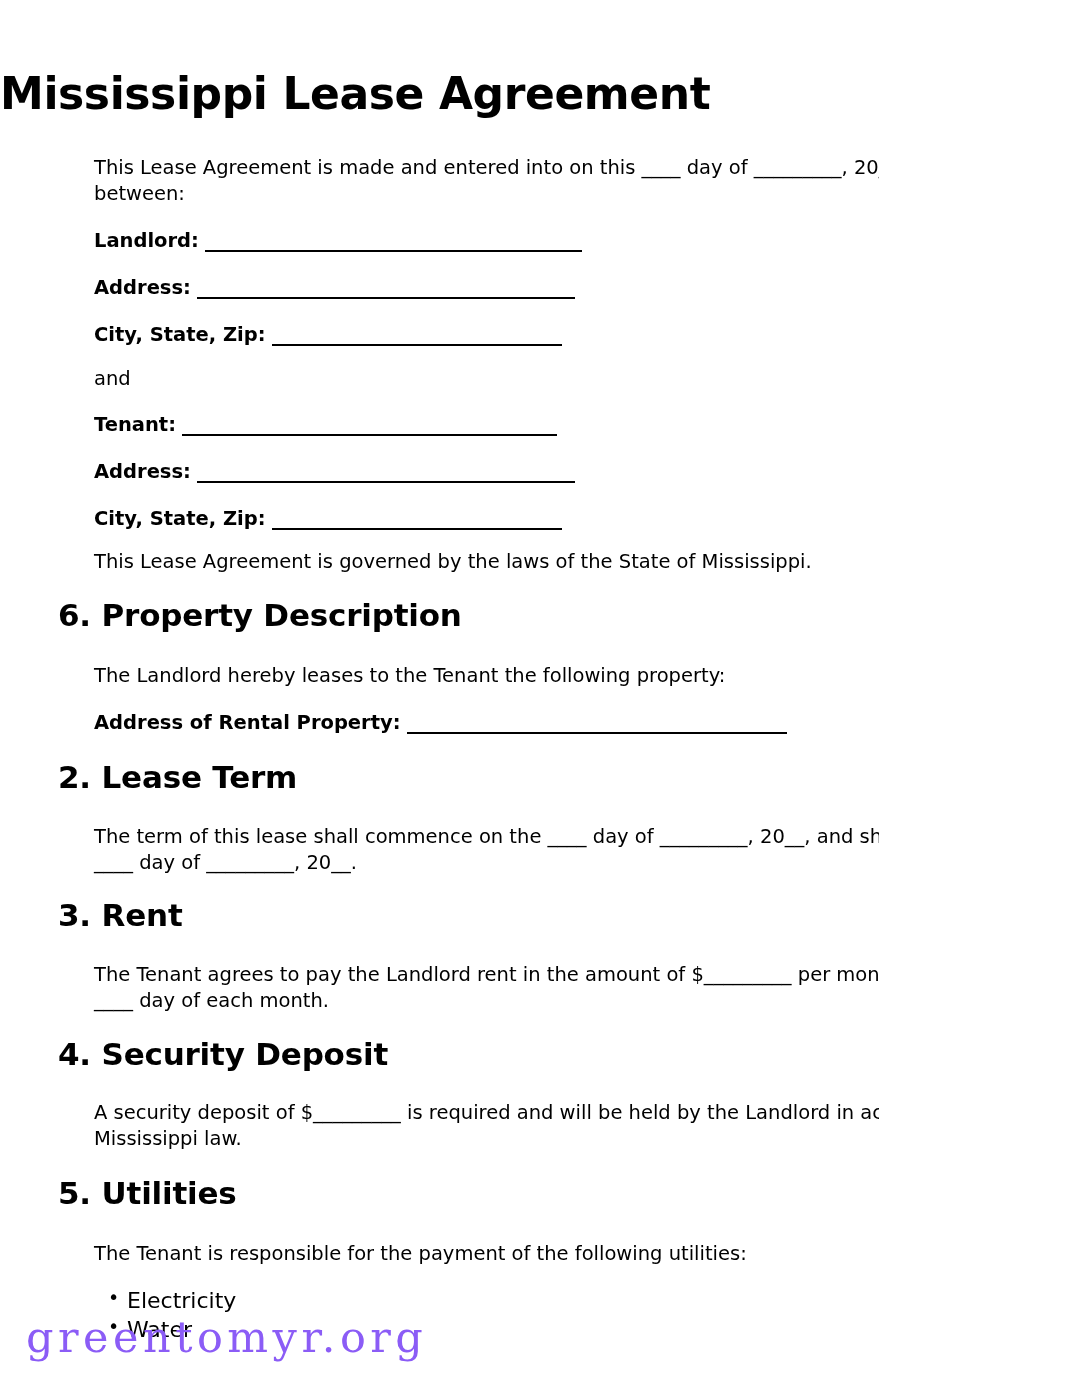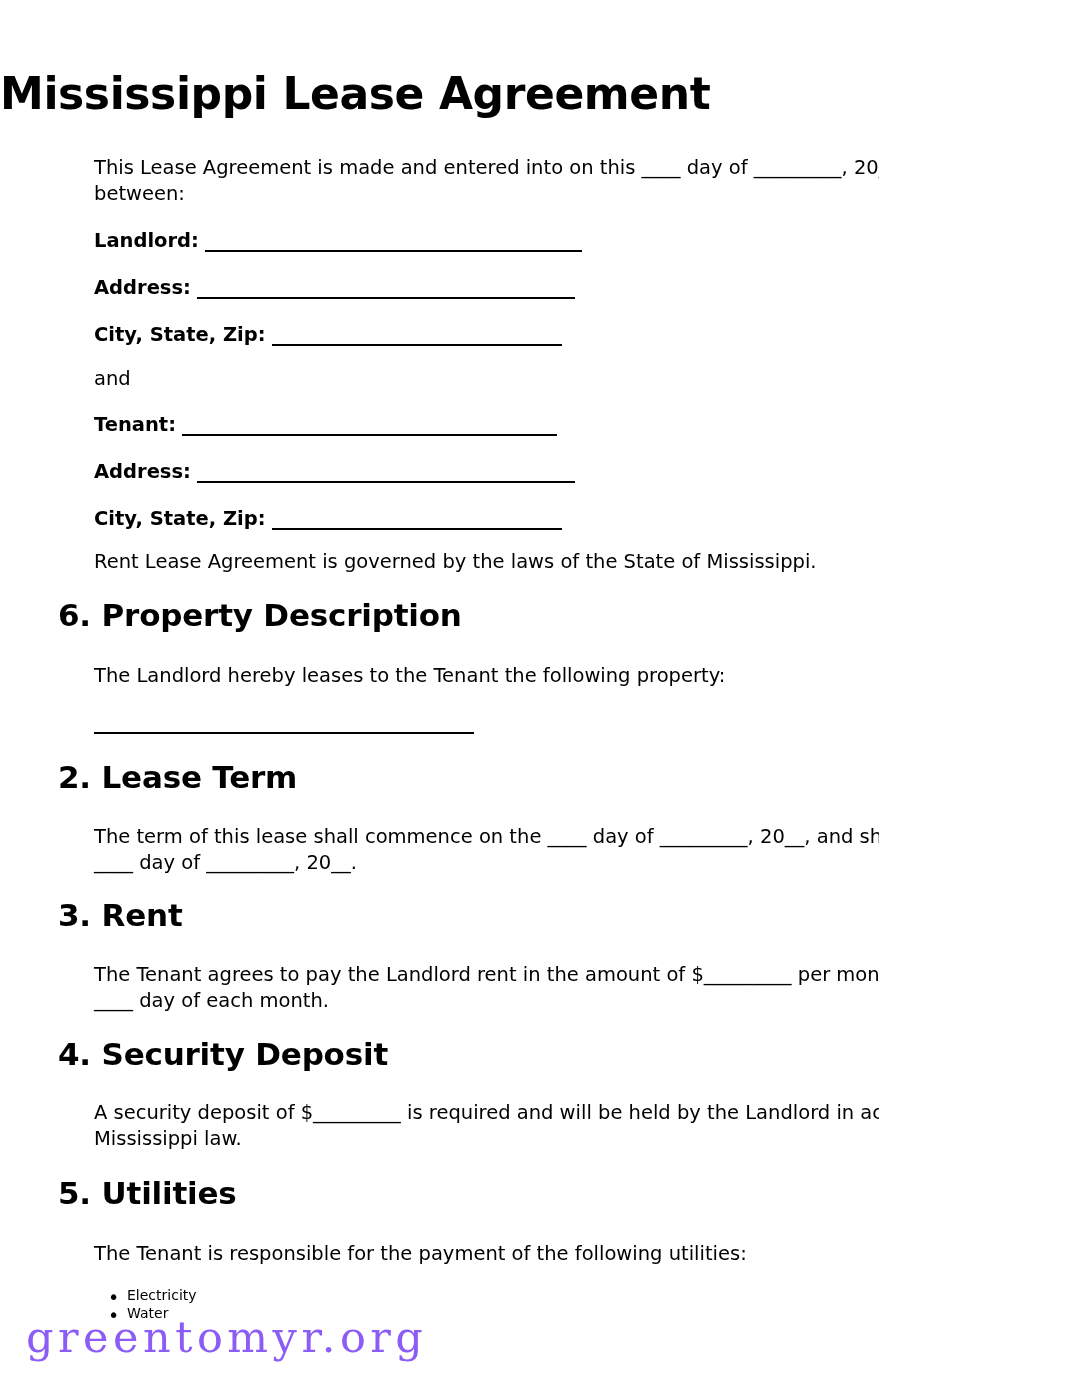--- a/index.html
+++ b/index.html
@@ -64,21 +64,21 @@
     display: inline-block;
     border-bottom: 2px solid #000;
     vertical-align: -5px;
     height: 0;
   }
 
   .util-list {
     margin: 0;
     padding: 0;
     list-style: none;
-    font-size: 14px;
+    font-size: 22px;
     line-height: 1.32;
   }
   .util-list li {
     position: relative;
     padding-left: 33px;
   }
   .util-list li::before {
     content: "•";
     position: absolute;
     left: 14px;
@@ -137,26 +137,27 @@
     <div class="field-row abs" style="top:459px;">
       <span class="field-label">Address:</span>
       <span class="blank-line" style="width:378px;"></span>
     </div>
 
     <div class="field-row abs" style="top:506px;">
       <span class="field-label">City, State, Zip:</span>
       <span class="blank-line" style="width:290px;"></span>
     </div>
 
-    <p class="body-text abs" style="top:549px; width:900px;">Rent Lease Agreement is governed by the laws of the State of Mississippi.</p>
+    <p class="body-text abs" style="top:549px; width:900px;">This Lease Agreement is governed by the laws of the State of Mississippi.</p>
 
     <h2 class="section-title abs" style="top:598px;">6. Property Description</h2>
     <p class="body-text abs" style="top:663px; width:900px;">The Landlord hereby leases to the Tenant the following property:</p>
 
     <div class="field-row abs" style="top:710px;">
+      <span class="field-label">Address of Rental Property:</span>
       <span class="blank-line" style="width:380px;"></span>
     </div>
 
     <h2 class="section-title abs" style="top:760px;">2. Lease Term</h2>
     <p class="body-text abs" style="top:824px; width:934px;">The term of this lease shall commence on the ____ day of _________, 20__, and shall end on the ____ day of _________, 20__.</p>
 
     <h2 class="section-title abs" style="top:898px;">3. Rent</h2>
     <p class="body-text abs" style="top:962px; width:934px;">The Tenant agrees to pay the Landlord rent in the amount of $_________ per month, due on the ____ day of each month.</p>
 
     <h2 class="section-title abs" style="top:1037px;">4. Security Deposit</h2>

